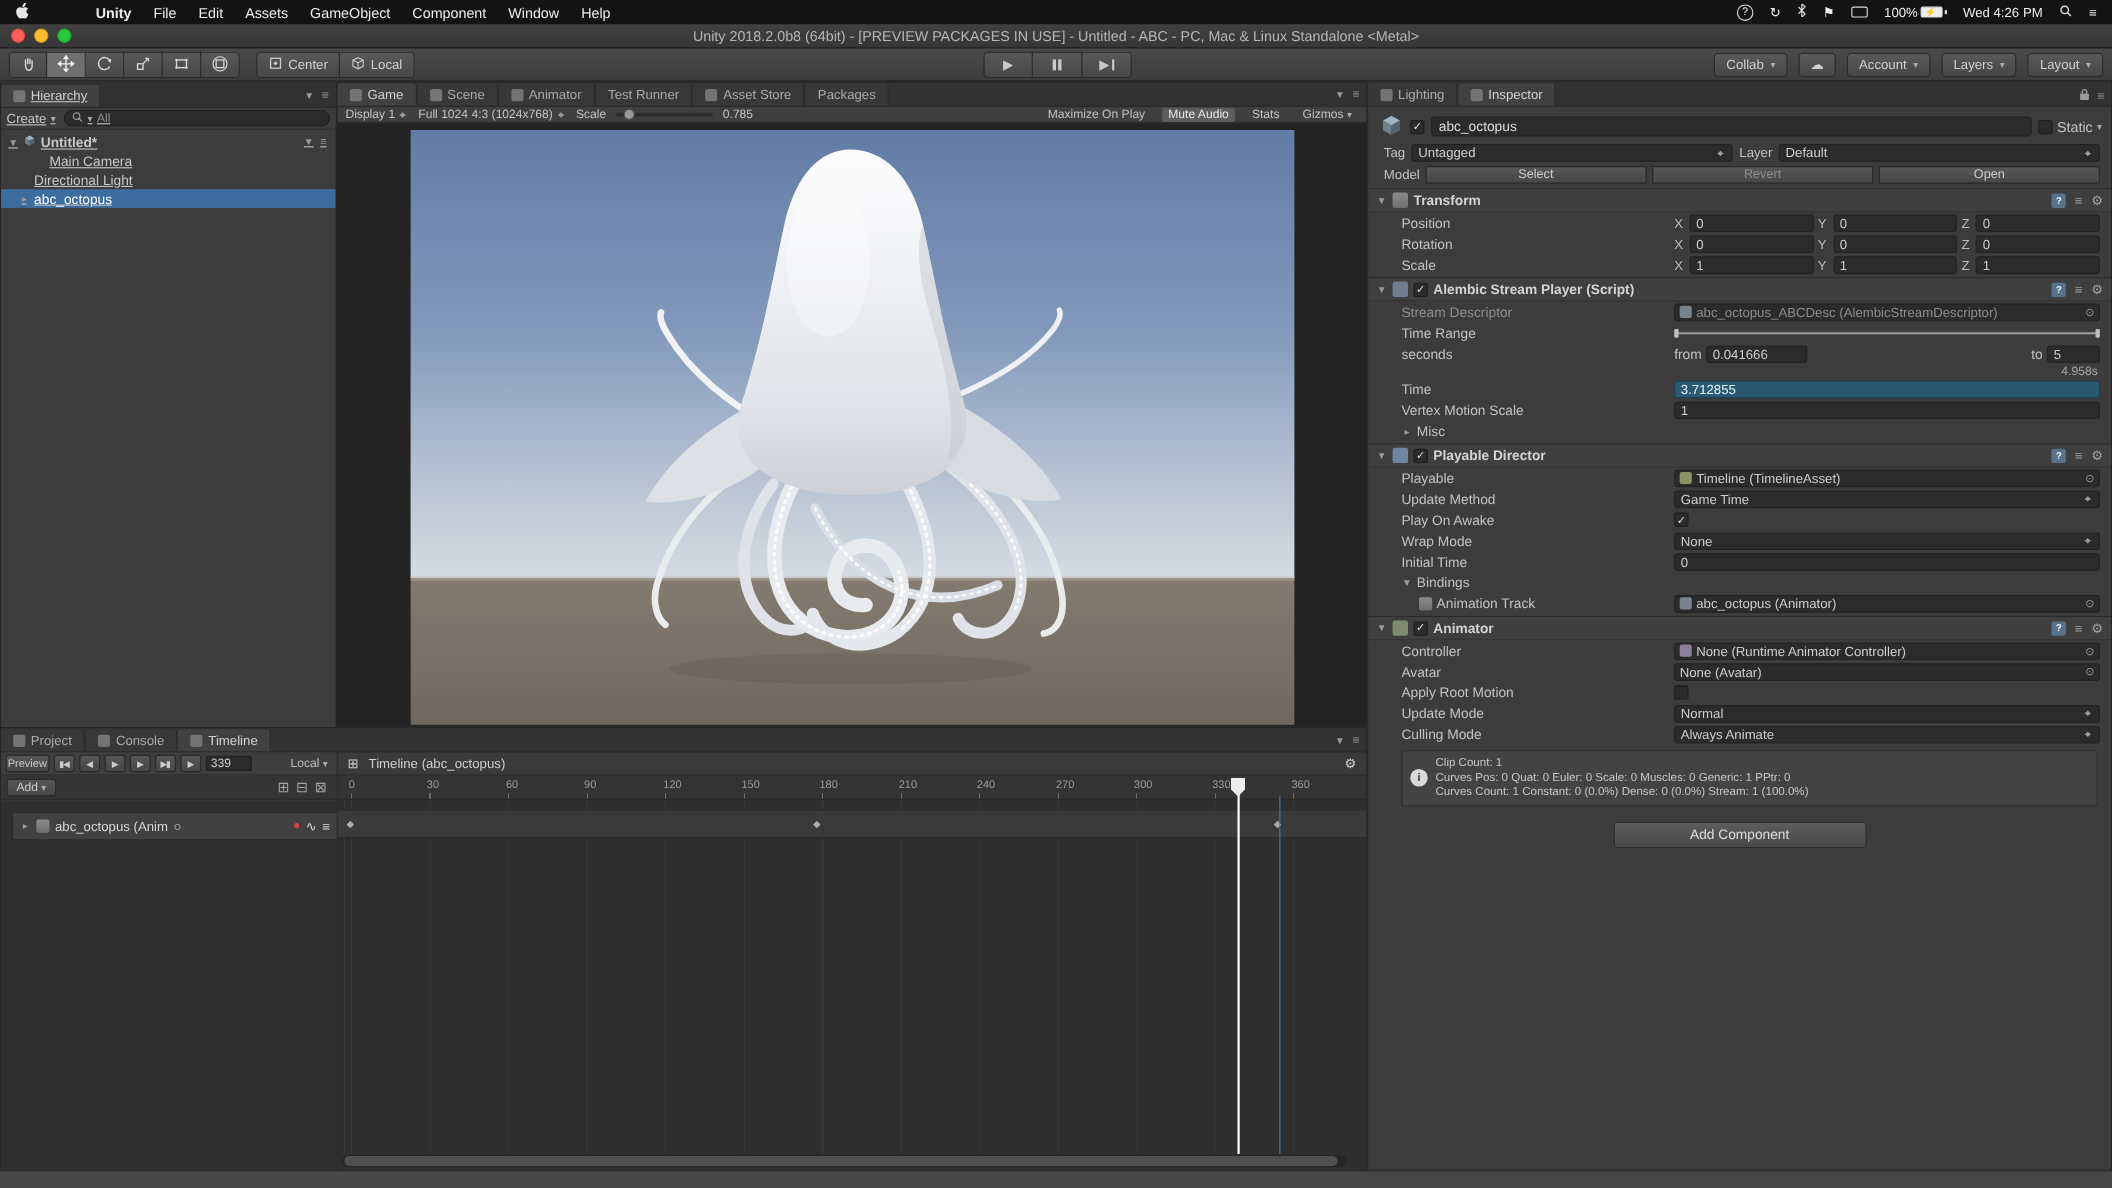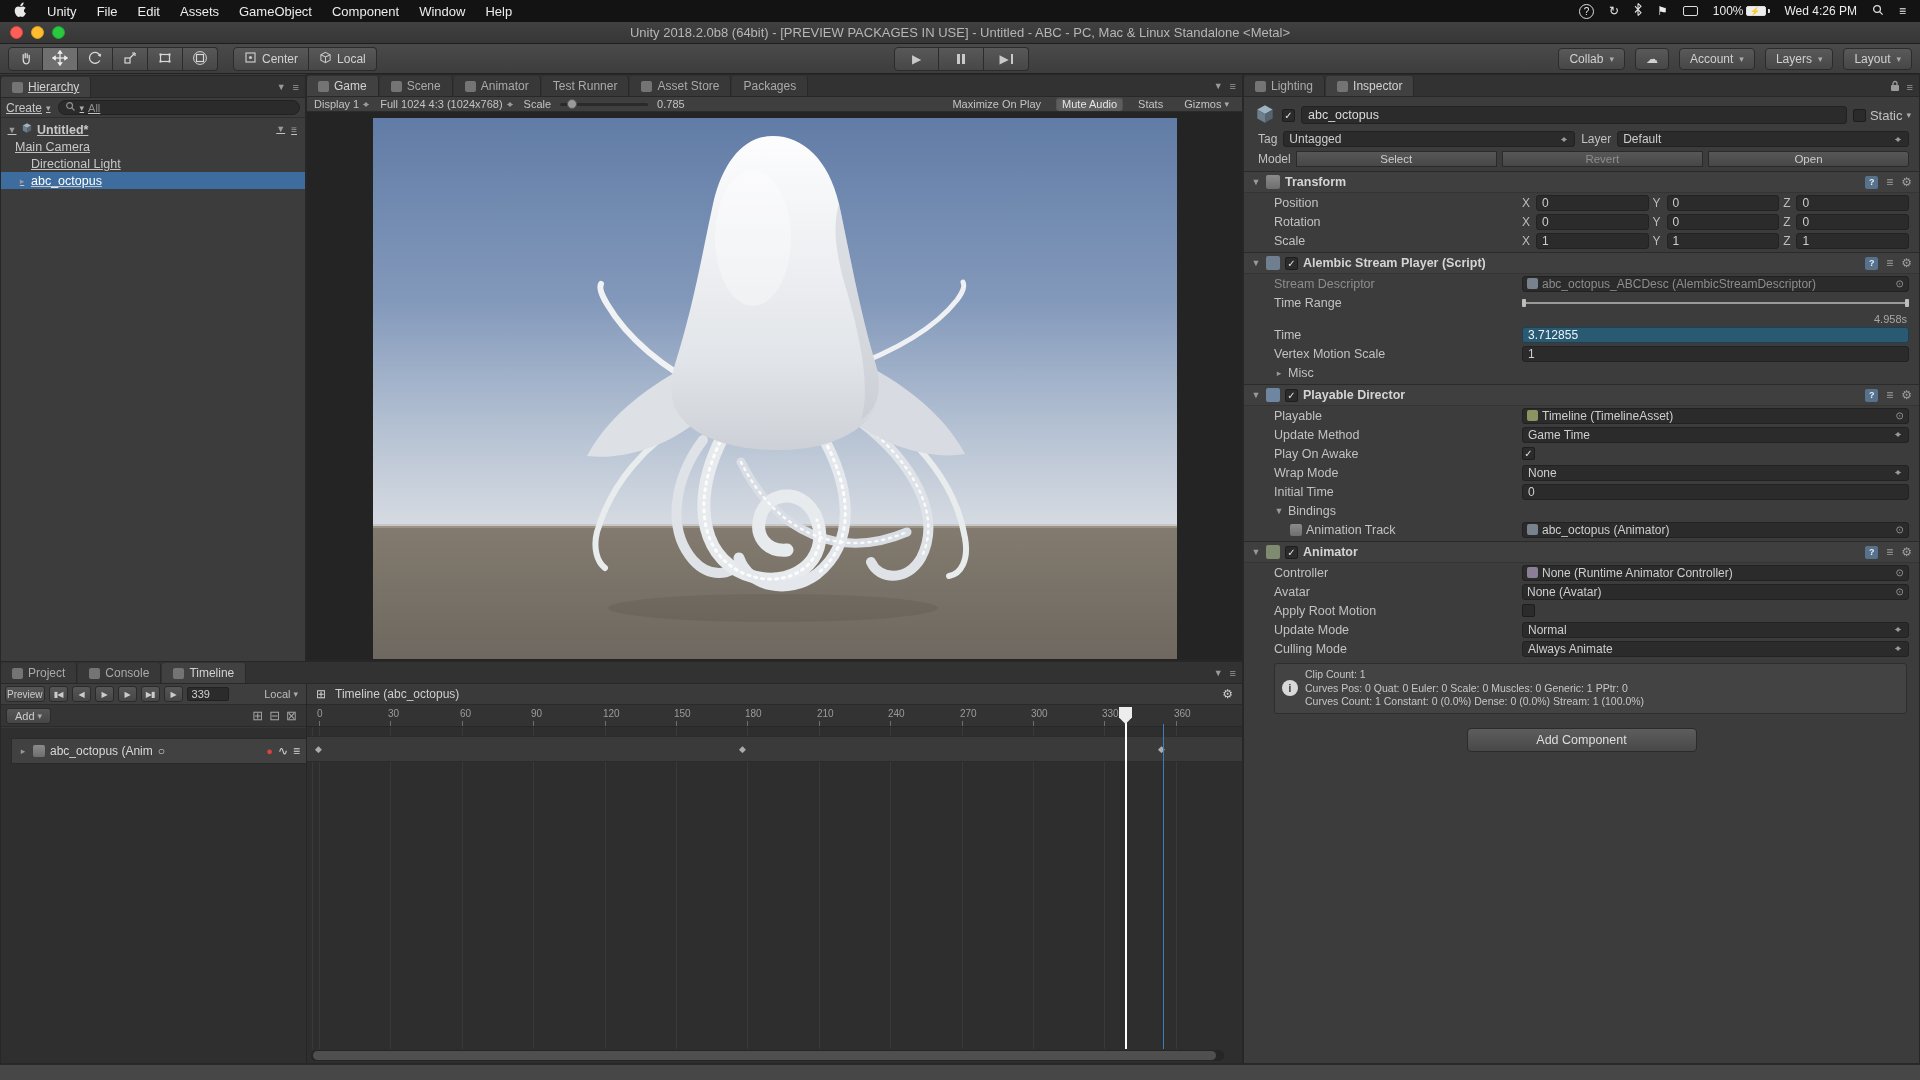--- a/index.html
+++ b/index.html
@@ -2,21 +2,21 @@
 <html><head>
 <meta charset="utf-8">
 <style>
 *{margin:0;padding:0;box-sizing:border-box;}
 body{background:#222;font-family:"Liberation Sans",sans-serif;}
 #screen{position:relative;width:1920px;height:1080px;background:#3a3a3a;overflow:hidden;color:#c2c2c2;font-size:13px;}
 
 
 .menubar{position:absolute;top:0;left:0;right:0;height:22px;background:#131313;display:flex;align-items:center;gap:20px;padding:0 14px;color:#ececec;font-size:13px;z-index:50;}
 .mi{cursor:default;}
-.mi.app{font-weight:normal;}
+.mi.app{font-weight:bold;margin-left:40px;}
 .mb-sp{flex:1;}
 .mb-right{display:flex;align-items:center;gap:15px;font-size:12px;}
 .circ{width:15px;height:15px;border:1.3px solid #ddd;border-radius:50%;display:inline-flex;align-items:center;justify-content:center;font-size:10px;}
 .disp{width:15px;height:10px;border:1.3px solid #ddd;border-radius:2px;display:inline-block;}
 .batt{display:inline-flex;align-items:center;gap:2px;}
 .battbody{position:relative;width:20px;height:10px;border:1px solid #ddd;border-radius:2px;background:#eee;display:inline-flex;align-items:center;justify-content:center;color:#111;font-size:8px;}
 .battnub{width:2px;height:4px;background:#ddd;border-radius:0 1px 1px 0;}
 
 
 .titlebar{position:absolute;top:22px;left:0;right:0;height:22px;background:linear-gradient(#414141,#363636);border-bottom:1px solid #1e1e1e;display:flex;align-items:center;z-index:49;}
@@ -346,21 +346,21 @@
               <path d="M3,6 L10,10 L10,18 L3,14 Z" fill="#6d7f8d"></path>
               <path d="M17,6 L10,10 L10,18 L17,14 Z" fill="#55646f"></path>
             </svg></span>
         <span class="bold">Untitled*</span>
         <span class="sp"></span>
         <span class="hrow-icons">
             <span class="small9">▼</span>
             <span>≡</span>
           </span>
       </div>
-      <div class="hrow" style="padding-left:14px;">
+      <div class="hrow" style="padding-left:44px;">
           <span>Main Camera</span>
         </div>
       <div class="hrow" style="padding-left:30px;">
           <span>Directional Light</span>
         </div>
       <div class="hrow sel" style="padding-left:16px;">
         <span class="fold">▸</span>
         <span>abc_octopus</span>
       </div>
     </div>
@@ -700,20 +700,30 @@
       <div class="irow">
           <span class="ilabel">Time Range</span>
         <span class="ival">
             <span class="range">
               <span class="line"></span>
               <span class="hA"></span>
               <span class="hB"></span>
             </span>
           </span>
       </div>
+      <div class="irow">
+          <span class="ilabel">seconds</span>
+        <span class="ival">
+          <span>from</span>
+          <span class="field" style="width:92px">0.041666</span>
+          <span style="flex:1"></span>
+          <span>to</span>
+          <span class="field" style="width:48px">5</span>
+        </span>
+      </div>
       <div class="durrow">
           <span>4.958s</span>
         </div>
       <div class="irow">
           <span class="ilabel">Time</span>
         <span class="ival">
             <span class="field f1 timehl">3.712855</span>
           </span>
       </div>
       <div class="irow">

